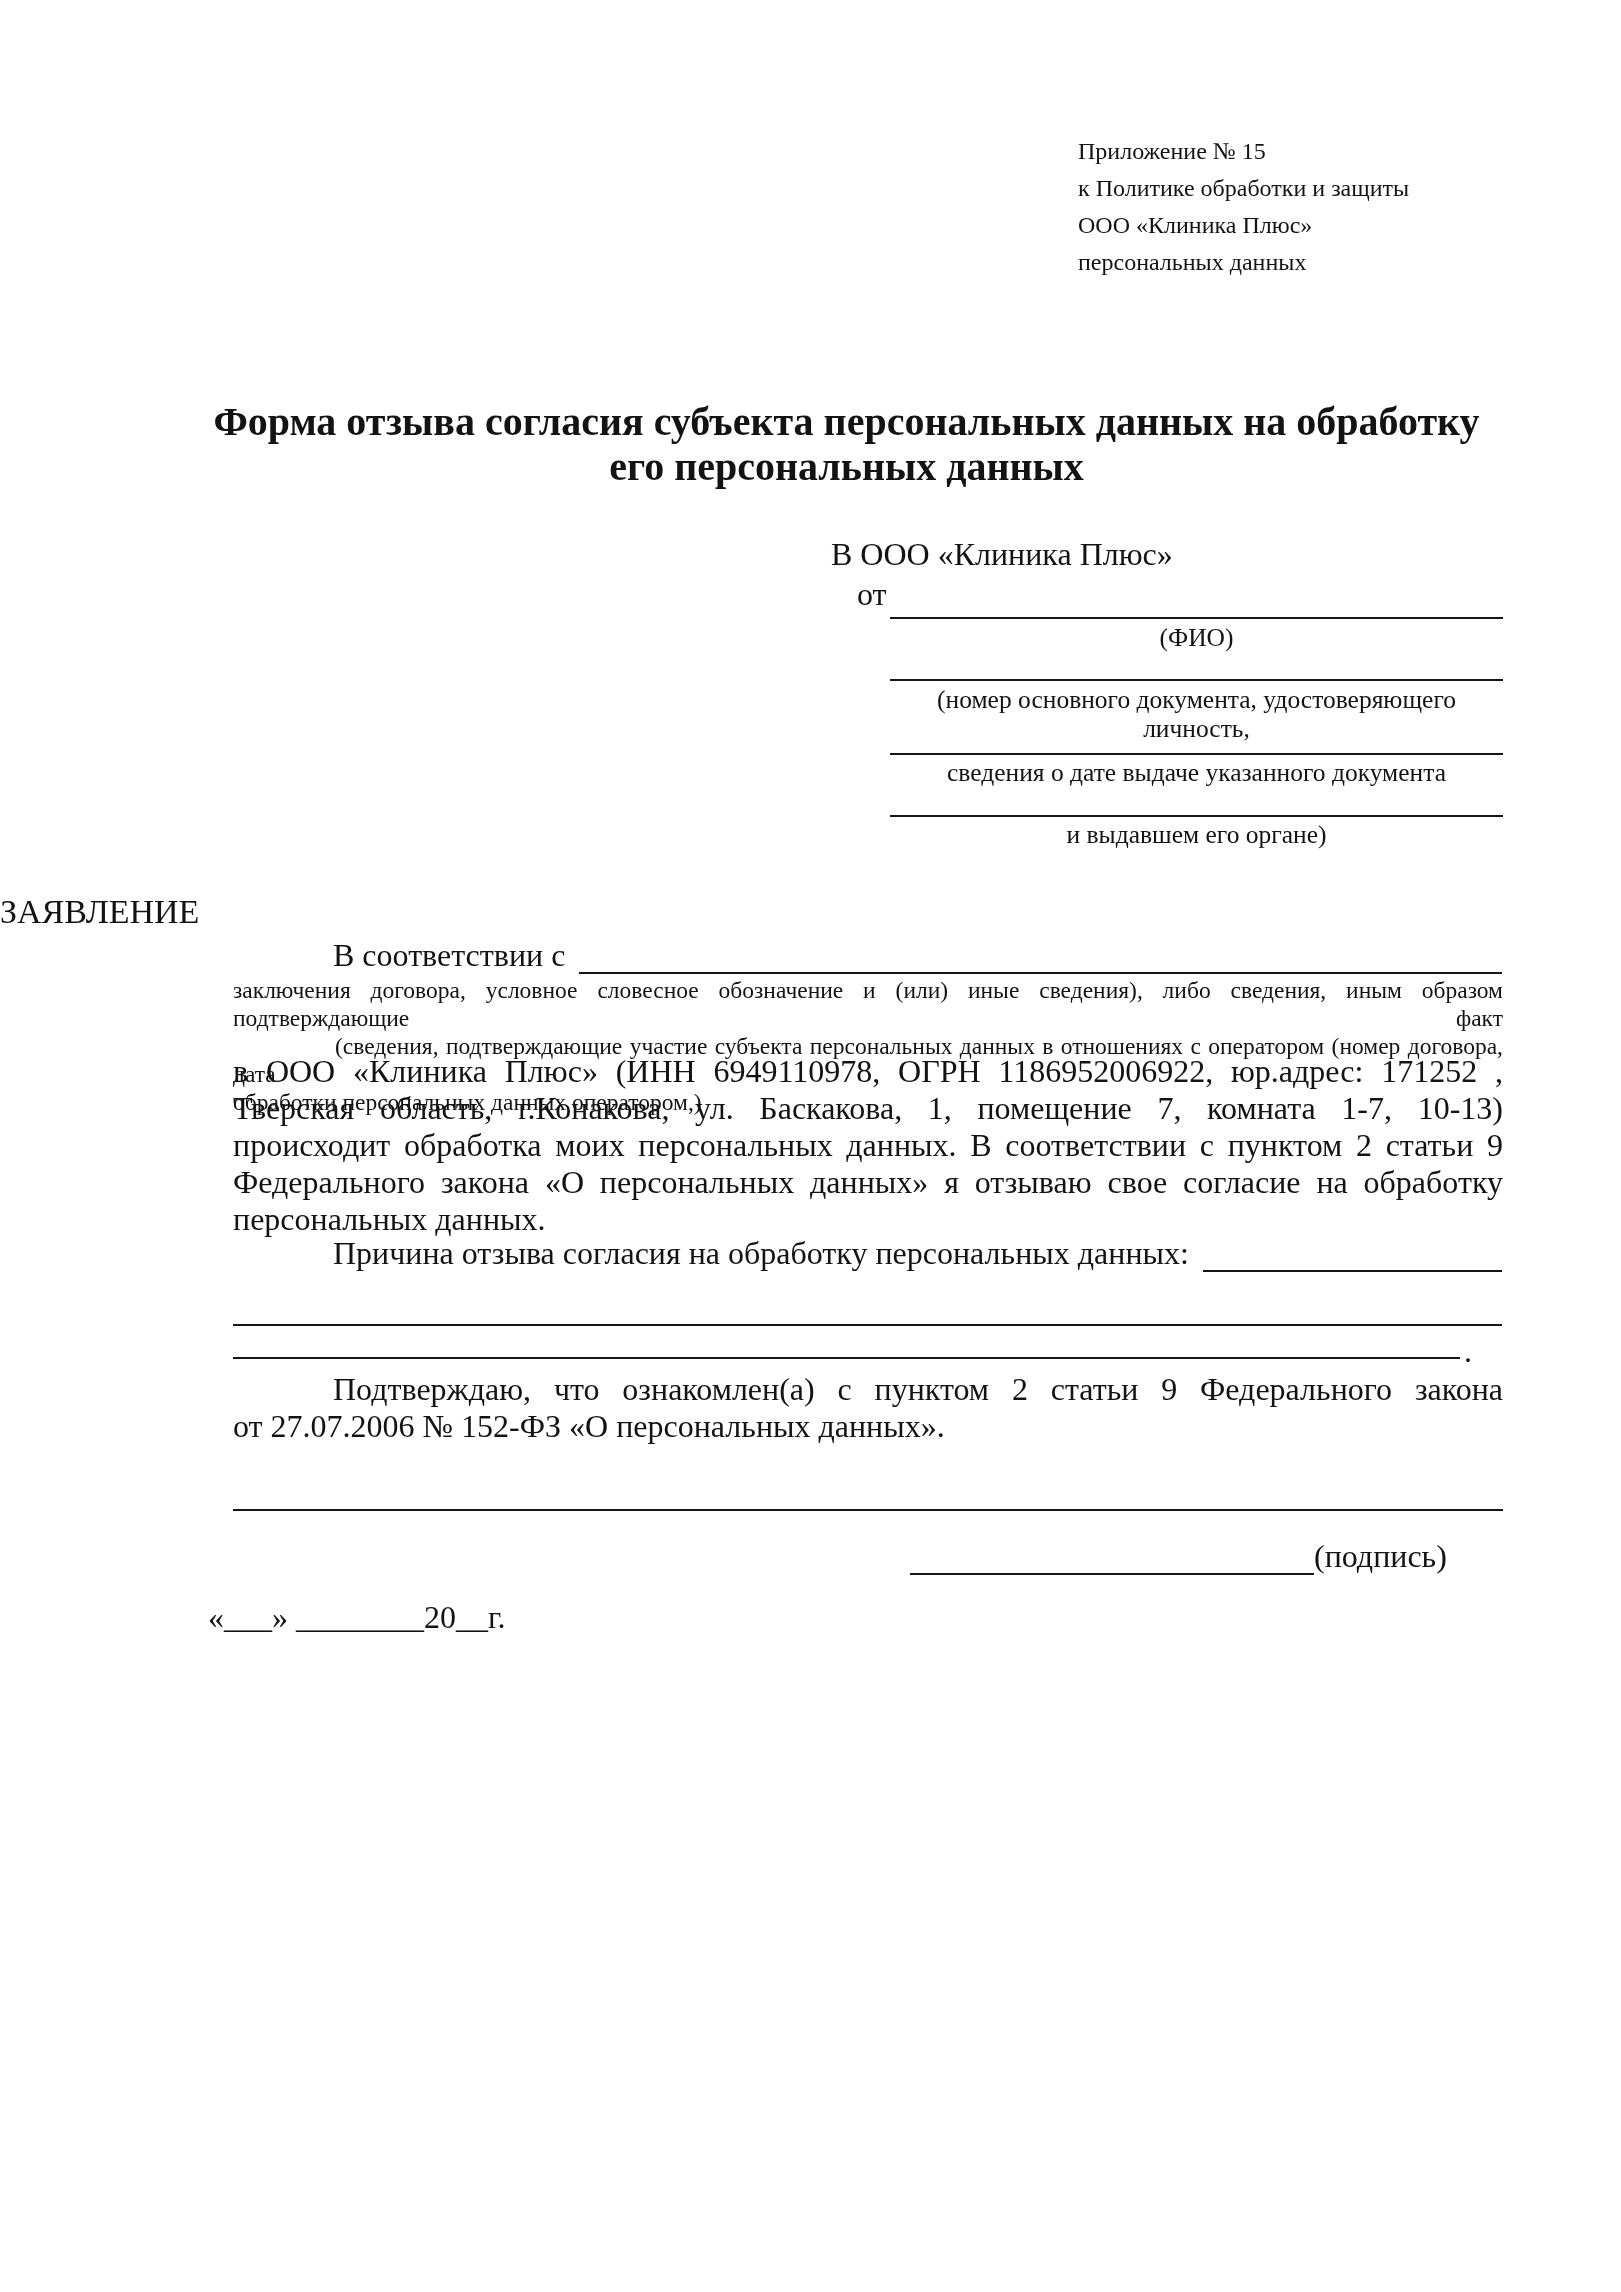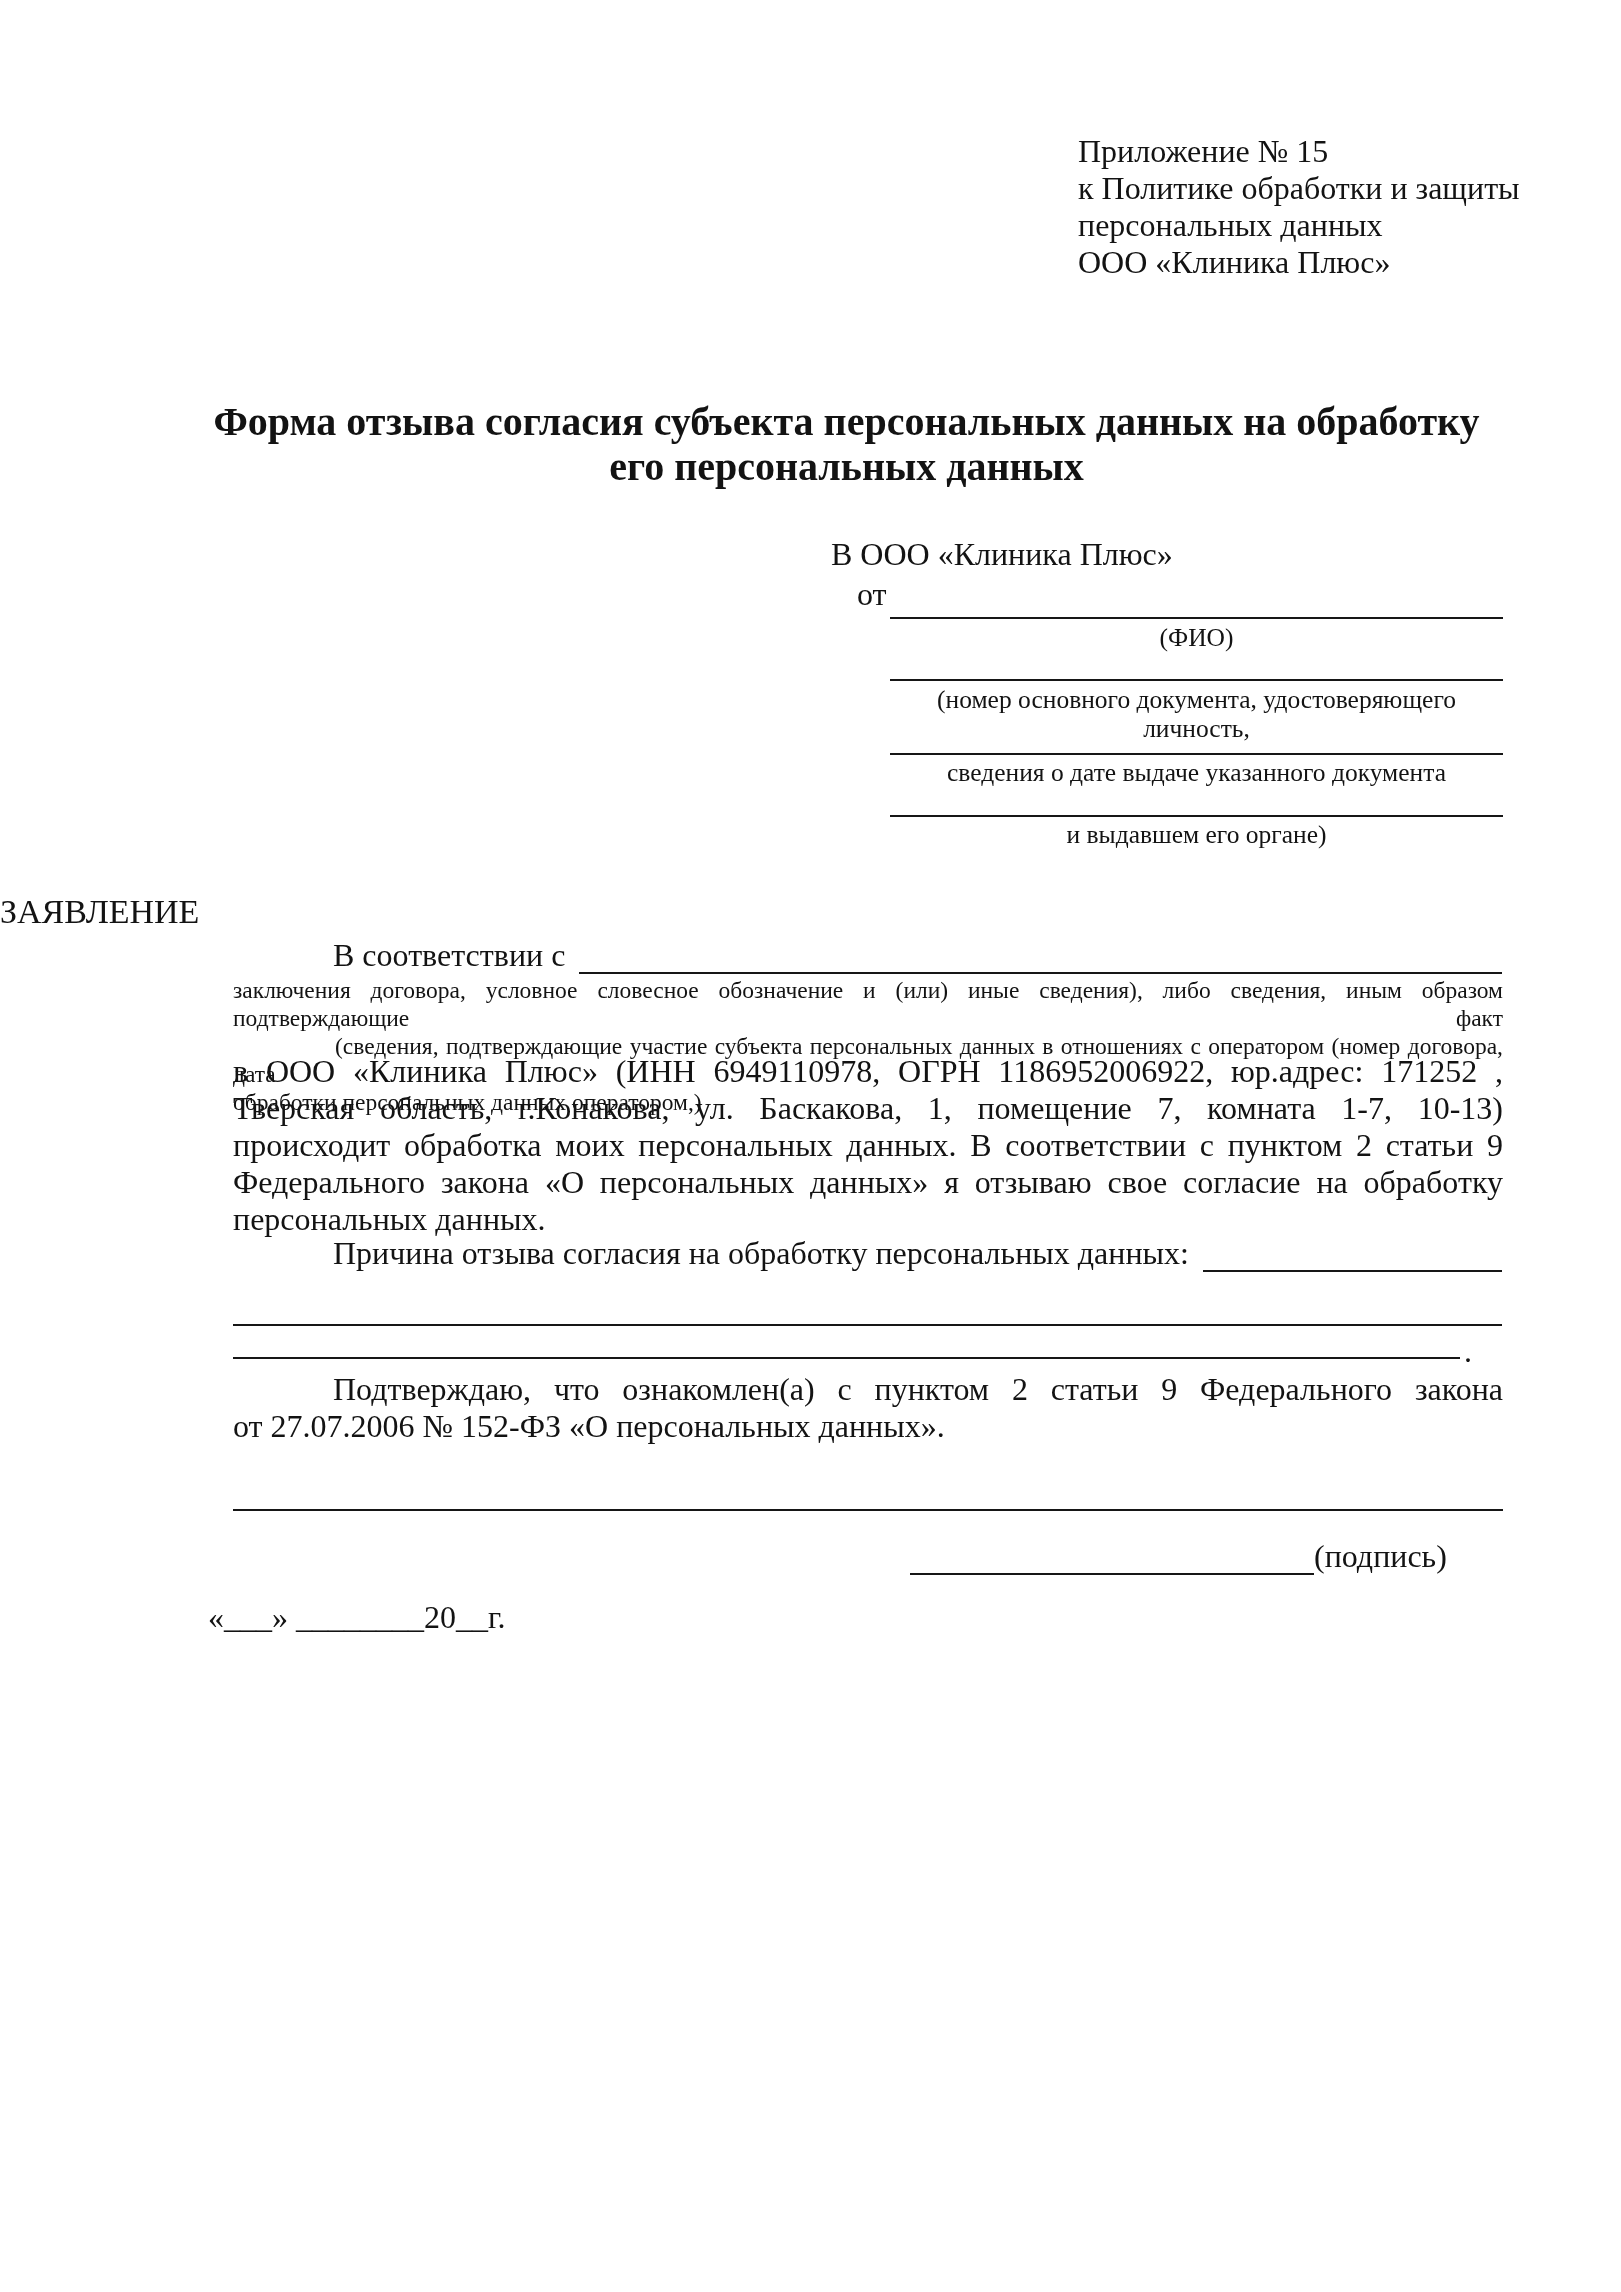--- a/index.html
+++ b/index.html
@@ -18,32 +18,32 @@
   .caption{font-size:25.5px;line-height:29px;text-align:center;}
   .j{text-align:justify;text-align-last:justify;}
   .indent{text-indent:100px;}
   .rule{border-top:2.9px solid #161616;height:0;}
   .fill{border-bottom:2.9px solid #161616;}
   .flexrow{display:flex;align-items:flex-end;}
   .flexrow .fill{flex:1 1 auto;}
   .nowrap{white-space:nowrap;}
   .title{font-size:40px;line-height:45px;font-weight:bold;text-align:center;padding-left:36px;}
   .heading{font-size:34px;line-height:39px;text-align:left;}
-  .header-note{font-size:32px;line-height:37px;}
+  .header-note{font-size:24px;line-height:37px;}
 </style>
 </head>
 <body>
 
 <div class="page">
 
   <div class="abs header-note" style="left:1078px;top:133px;width:461px;">
     <div>Приложение № 15</div>
     <div>к Политике обработки и защиты</div>
+    <div>ООО «Клиника Плюс»</div>
     <div>персональных данных</div>
-    <div>ООО «Клиника Плюс»</div>
   </div>
 
   <div class="abs title" style="left:0;top:399px;width:1621px;">
     <div>Форма отзыва согласия субъекта персональных данных на обработку</div>
     <div>его персональных данных</div>
   </div>
 
   <div class="abs body-text nowrap" style="left:831px;top:536px;">В ООО «Клиника Плюс»</div>
   <div class="abs body-text" style="left:857px;top:576px;">от</div>
 

